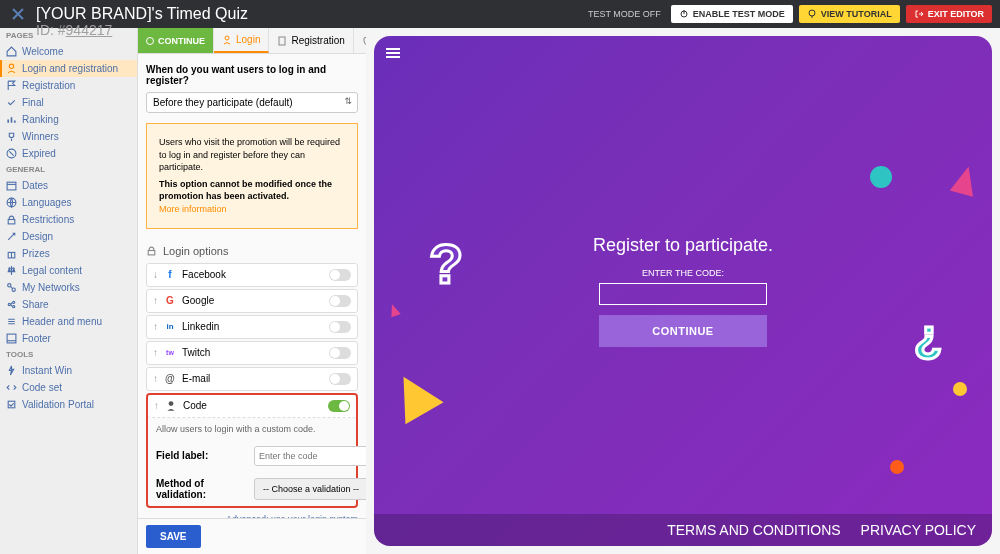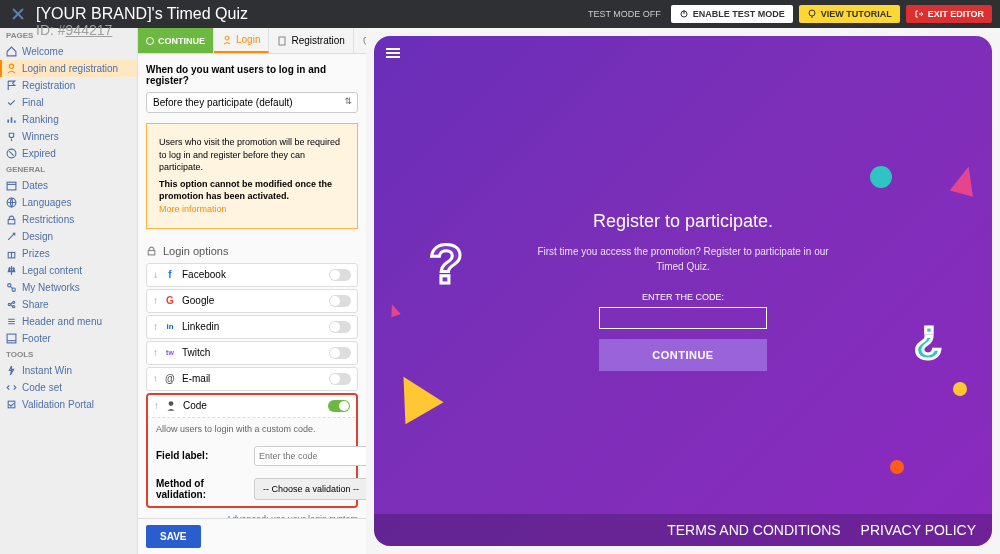--- a/index.html
+++ b/index.html
@@ -415,21 +415,20 @@
       <div class="shape circle-teal"></div>
       <div class="shape tri-pink"></div>
       <div class="shape tri-pink2"></div>
       <div class="shape tri-yellow"></div>
       <div class="shape circle-yellow"></div>
       <div class="shape circle-orange"></div>
       <div class="shape qmark qmark1">?</div>
       <div class="shape qmark qmark2">?</div>
 
       <h2>Register to participate.</h2>
-      <div class="subtext">First time you access the promotion? Register to participate in our Timed Quiz.</div>
       <div class="field-label">ENTER THE CODE:</div>
       <input class="code-input" style="">
       <button class="continue">CONTINUE</button>
 
       <div class="footer">
         <span>TERMS AND CONDITIONS</span>
         <span>PRIVACY POLICY</span>
       </div>
     </div>
   </div>

